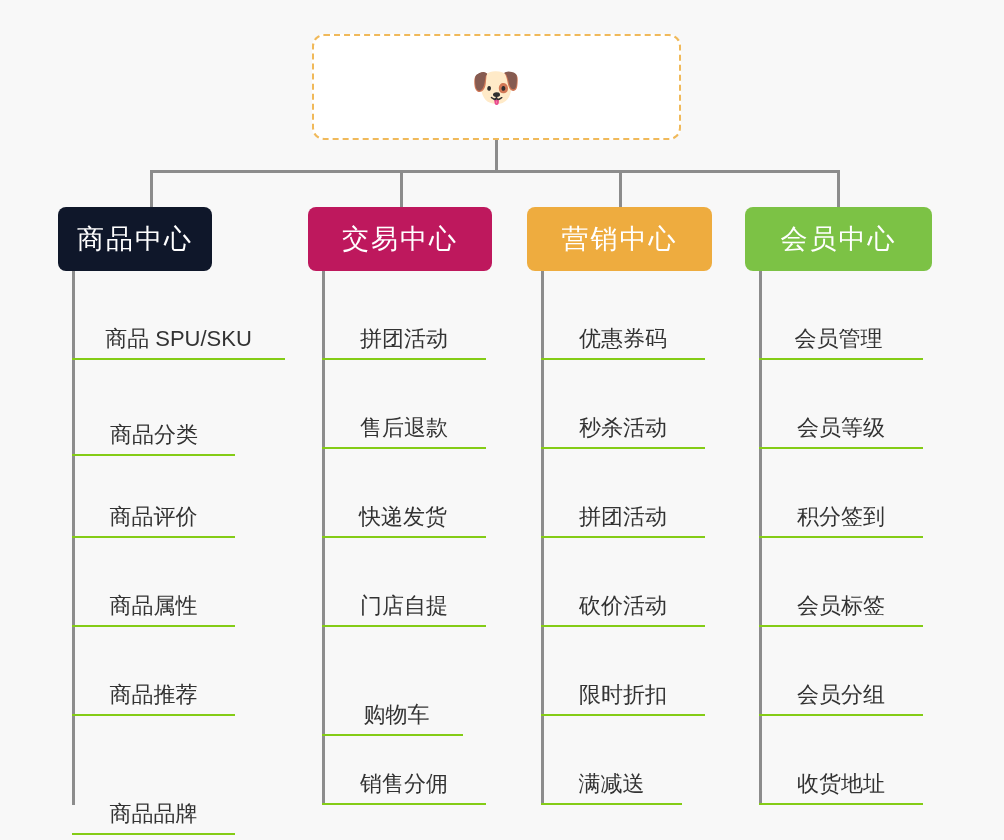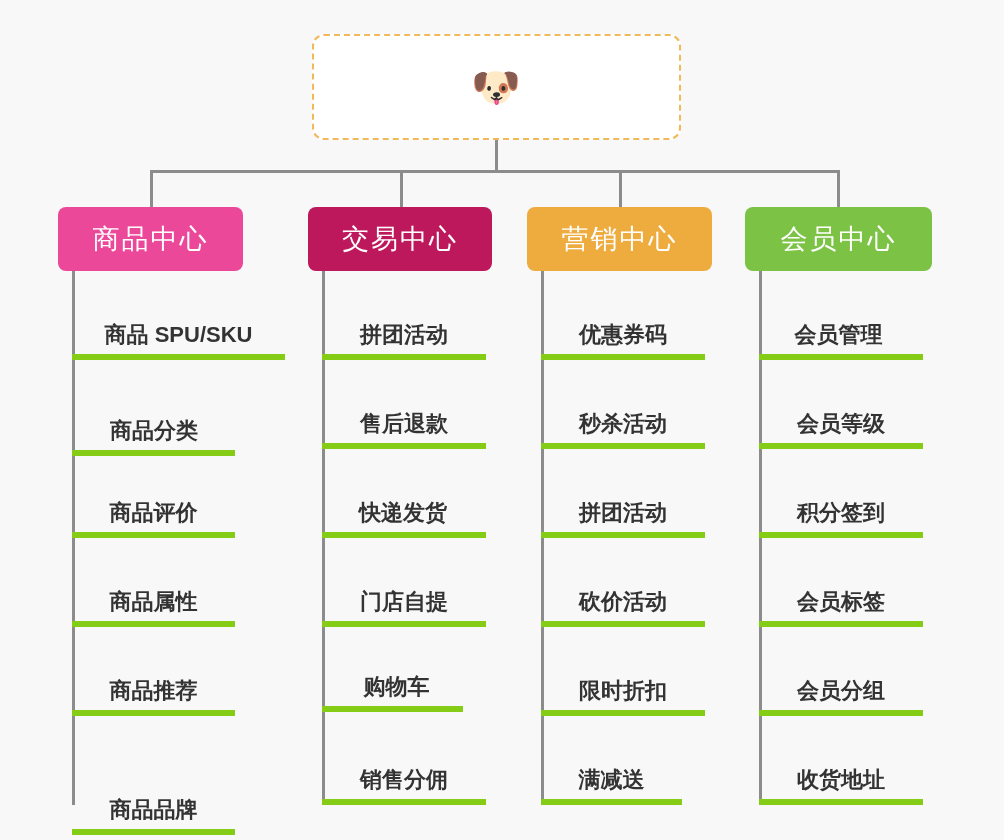--- a/index.html
+++ b/index.html
@@ -88,26 +88,25 @@
     width: 3px;
     background: #8c8c8c;
   }
 
   
   .leaf {
     position: absolute;
     left: 14px;
     height: 89px;
     box-sizing: border-box;
-    border-bottom: 6px solid #84cc16;
+    border-bottom: 2px solid #84cc16;
     display: flex;
     align-items: flex-end;
     justify-content: center;
     padding: 0 22px 6px 22px;
-    font-weight: bold;
   }
   .leaf-label {
     font-size: 22px;
     color: #333333;
     line-height: 1.25;
     white-space: nowrap;
   }
 </style>
 </head>
 <body>
@@ -119,21 +118,21 @@
   </div>
 
   <div class="line line-v" style="left:495px; top:140px; height:32px;"></div>
   <div class="line line-h" style="left:150px; top:170px; width:690px;"></div>
   <div class="line line-v" style="left:150px; top:170px; height:38px;"></div>
   <div class="line line-v" style="left:400px; top:170px; height:38px;"></div>
   <div class="line line-v" style="left:619px; top:170px; height:38px;"></div>
   <div class="line line-v" style="left:837px; top:170px; height:38px;"></div>
 
   <div class="column" style="left:58px;">
-    <div class="cat-card" style="width:185px; background:#ec4899;">
+    <div class="cat-card" style="width:154px; background:#0f172a;">
       <span class="cat-label">商品中心</span>
     </div>
     <div class="trunk" style="height:534px;"></div>
     <div class="leaf" style="top:64px;  width:213px;">
       <span class="leaf-label">商品 SPU/SKU</span>
     </div>
     <div class="leaf" style="top:160px; width:163px;padding-left:23px;">
       <span class="leaf-label">商品分类</span>
     </div>
     <div class="leaf" style="top:242px; width:163px;">
@@ -160,21 +159,21 @@
     </div>
     <div class="leaf" style="top:153px; width:164px;">
       <span class="leaf-label">售后退款</span>
     </div>
     <div class="leaf" style="top:242px; width:164px;padding-left:20px;">
       <span class="leaf-label">快递发货</span>
     </div>
     <div class="leaf" style="top:331px; width:164px;">
       <span class="leaf-label">门店自提</span>
     </div>
-    <div class="leaf" style="top:416px; width:141px;padding-left:30px;">
+    <div class="leaf" style="top:440px; width:141px;padding-left:30px;">
       <span class="leaf-label">购物车</span>
     </div>
     <div class="leaf" style="top:509px; width:164px;">
       <span class="leaf-label">销售分佣</span>
     </div>
   </div>
 
   <div class="column" style="left:527px;">
     <div class="cat-card" style="width:185px; background:#eeac3f;">
       <span class="cat-label">营销中心</span>

